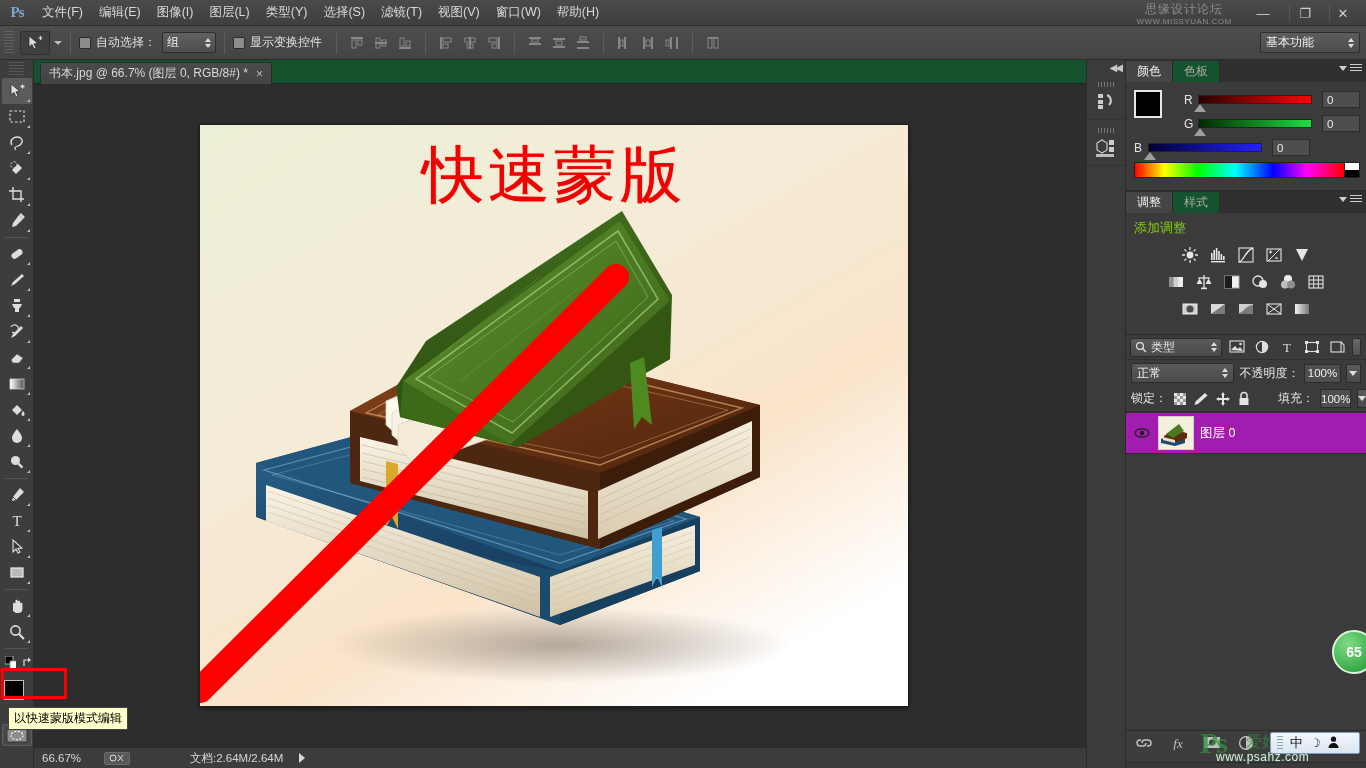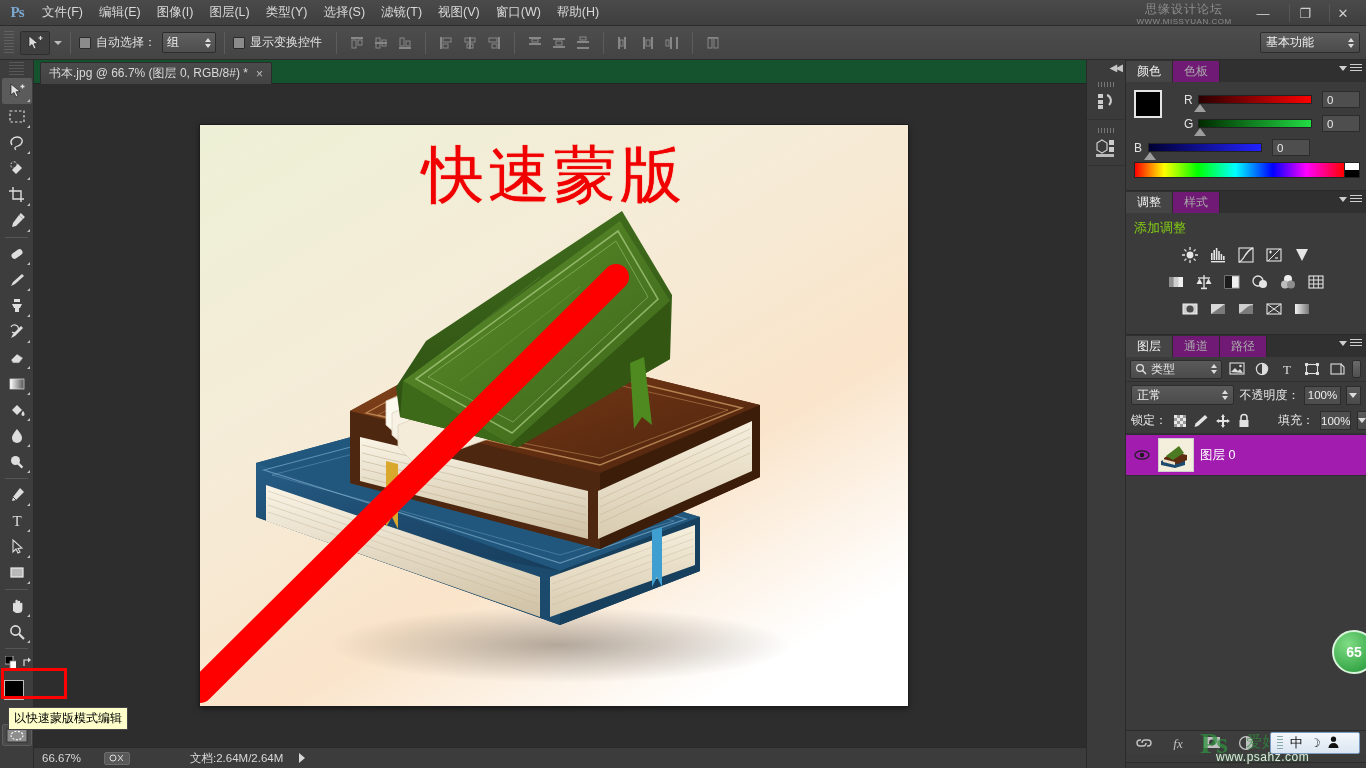--- a/index.html
+++ b/index.html
@@ -160,21 +160,21 @@
       flex-direction:column; align-items:center; justify-content:center; }
   .rail-grip { width:16px;height:5px;
      background:repeating-linear-gradient(to right,#777 0 1px,transparent 1px 3px); margin-bottom:4px;}
 
   
   .panels { position:absolute; left:1126px; top:60px; width:240px; height:708px; background:#393939; }
   .panel { background:#3b3b3b; border-bottom:1px solid #2b2b2b; }
   .ptabs { height:22px; background:#303030; display:flex; align-items:flex-end; position:relative;}
   .ptab {
     height:21px; padding:0 11px; display:flex; align-items:center; font-size:12px;
-    color:#a8a8a8; background:#701a75; border-right:1px solid #2a2a2a;
+    color:#a8a8a8; background:#14532d; border-right:1px solid #2a2a2a;
   }
   .ptab.active { background:#454545; color:#f0f0f0; }
   .pmenu { position:absolute; right:4px; top:4px; display:flex; align-items:center; gap:3px;}
   .pmenu .tri { width:0;height:0;border-left:4px solid transparent;border-right:4px solid transparent;
      border-top:5px solid #cfcfcf;}
   .pmenu .bars { width:12px;height:9px;
      background:repeating-linear-gradient(to bottom,#cfcfcf 0 1.5px,transparent 1.5px 3px);}
 
   
   .colorbody { height:108px; position:relative; padding:8px 6px 0 8px; }
@@ -951,29 +951,20 @@
                   </linearGradient>
                 </defs>
                 <rect x="2" y="4" width="14" height="10" fill="url(#scg)"></rect>
               </svg>
           </div>
         </div>
       </div>
     </div>
 
     <div class="panel" style="position:relative;height:428px">
-      <div class="ptabs">
-        <div class="ptab active">图层</div>
-        <div class="ptab">通道</div>
-        <div class="ptab">路径</div>
-        <div class="pmenu">
-          <span class="tri"></span>
-          <span class="bars"></span>
-        </div>
-      </div>
 
       <div class="lyr-filter">
         <div class="filt-sel">
           <svg width="12" height="12">
               <circle cx="5" cy="5" r="3.4" fill="none" stroke="#e0e0e0" stroke-width="1.2"></circle>
               <path d="M7.6 7.6 L11 11" stroke="#e0e0e0" stroke-width="1.4"></path>
             </svg>
           <span style="flex:1">类型</span>
           <span class="spin">
               <i class="up"></i>

